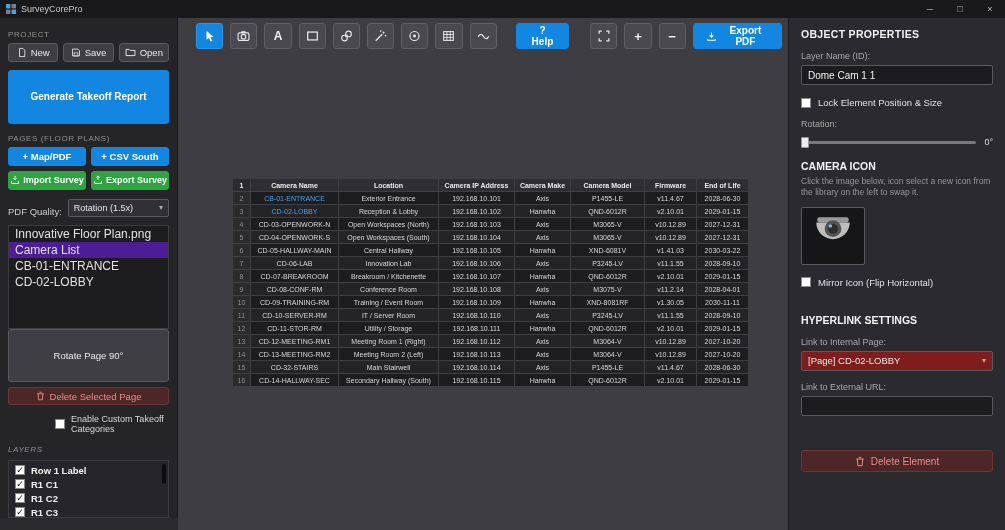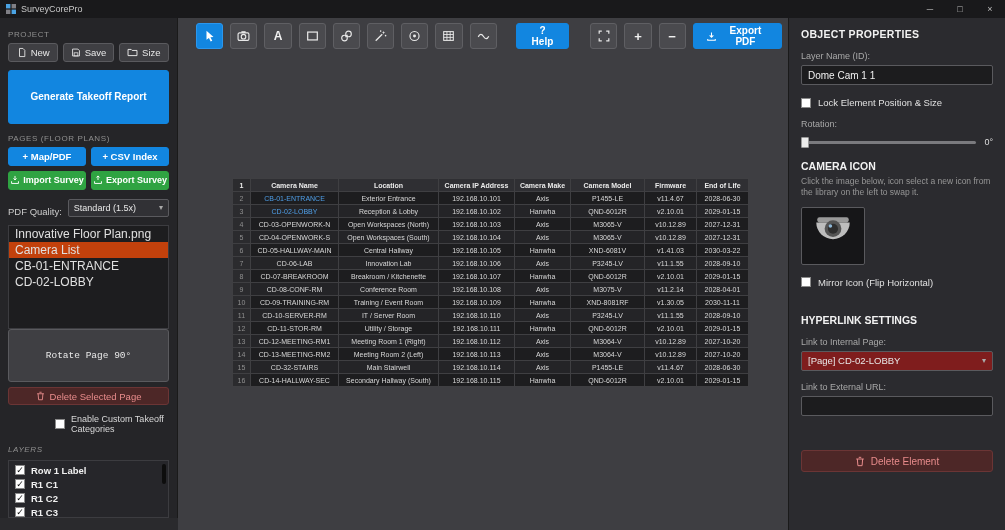--- a/index.html
+++ b/index.html
@@ -32,23 +32,23 @@
                justify-content:center; gap:3px; font-family:inherit; }
   .gen-btn { width:100%; height:22px; margin-top:8px; font-size:10px; }
   .pdfq-row { display:flex; align-items:flex-end; gap:6px; margin-top:9px; }
   .pdfq-label { font-size:9.5px; color:#cccccc; }
   .select { flex:1; height:18px; background:#313135; border:1px solid #5a5a5e; border-radius:2px;
             display:flex; align-items:center; padding:0 5px; color:#e8e8e8; font-size:9px; }
   .select .caret { margin-left:auto; font-size:8px; color:#aaaaaa; }
   .pages-list { margin-top:8px; height:104px; background:#1d1d1f; border:1px solid #3c3c40; overflow:hidden; }
   .page-item { height:16px; line-height:16px; padding:0 6px; font-size:12px; color:#e0e0e0;
                white-space:nowrap; overflow:hidden; }
-  .page-item.selected { background:#c2410c; }
+  .page-item.selected { background:#4c1d95; }
   .wide { width:100%; }
-  .rot-btn { height:18px;font-family:Liberation Mono, monospace; }
+  .rot-btn { height:18px; }
   .del-btn { margin-top:5px; width:100%; height:18px; background:#4d2727; border:1px solid #6b3535;
              border-radius:3px; color:#e88c8c; font-size:9.5px; display:flex; align-items:center;
              justify-content:center; gap:5px; font-family:inherit; }
   .cb-row { display:flex; align-items:center; gap:6px; margin-top:9px; font-size:9px; color:#d8d8d8;padding-left:47px; }
   .cb { width:10px; height:10px; background:#ffffff; border:1px solid #8a8a8a; color:#111111;
         font-size:9px; line-height:9px; text-align:center; flex:none; }
   .layers-list { margin-top:2px; flex:1; border:1px solid #3c3c40; background:#26262a;
                  overflow:hidden; position:relative; padding:2px 0; }
   .layer-row { display:flex; align-items:center; gap:6px; height:14px; padding:0 6px; }
   .layer-label { font-size:9.5px; color:#f0f0f0; font-weight:bold; }
@@ -137,49 +137,49 @@
         <svg width="10" height="11" viewBox="0 0 16 16">
             <path d="M2.5 2.5 H11 L13.5 5 V13.5 H2.5 Z" fill="none" stroke="#e8e8e8" stroke-width="1.4"></path>
             <rect x="5" y="8.5" width="6" height="5" fill="none" stroke="#e8e8e8" stroke-width="1.2"></rect>
           </svg>
         <span>Save</span>
       </button>
       <button class="dbtn">
         <svg width="11" height="11" viewBox="0 0 16 16">
             <path d="M1.5 3.5 H6 L7.5 5 H14.5 V12.5 H1.5 Z" fill="none" stroke="#e8e8e8" stroke-width="1.4"></path>
           </svg>
-        <span>Size</span>
+        <span>Open</span>
       </button>
     </div>
     <button class="blue-btn gen-btn">Generate Takeoff Report</button>
 
     <div class="section-label" style="margin-top:10px;">PAGES (FLOOR PLANS)</div>
     <div class="btn-row2" style="margin-top:0;">
       <button class="blue-btn">+ Map/PDF</button>
-      <button class="blue-btn">+ CSV Index</button>
+      <button class="blue-btn">+ CSV South</button>
     </div>
     <div class="btn-row2">
       <button class="green-btn">
         <svg width="10" height="10" viewBox="0 0 16 16">
             <path d="M8 1.5 V8 M5.5 5.5 L8 8 L10.5 5.5 M2.5 10 V13.5 H13.5 V10" fill="none" stroke="#ffffff" stroke-width="1.5"></path>
           </svg>
         <span>Import Survey</span>
       </button>
       <button class="green-btn">
         <svg width="10" height="10" viewBox="0 0 16 16">
             <path d="M8 8 V1.5 M5.5 4 L8 1.5 L10.5 4 M2.5 10 V13.5 H13.5 V10" fill="none" stroke="#ffffff" stroke-width="1.5"></path>
           </svg>
         <span>Export Survey</span>
       </button>
     </div>
 
     <div class="pdfq-row">
       <span class="pdfq-label">PDF Quality:</span>
       <div class="select">
-        <span>Standard (1.5x)</span>
+        <span>Rotation (1.5x)</span>
         <span class="caret">▾</span>
       </div>
     </div>
 
     <div class="pages-list">
         <div class="page-item">Innovative Floor Plan.png</div>
         <div class="page-item selected">Camera List</div>
         <div class="page-item">CB-01-ENTRANCE</div>
         <div class="page-item">CD-02-LOBBY</div>
       </div>

